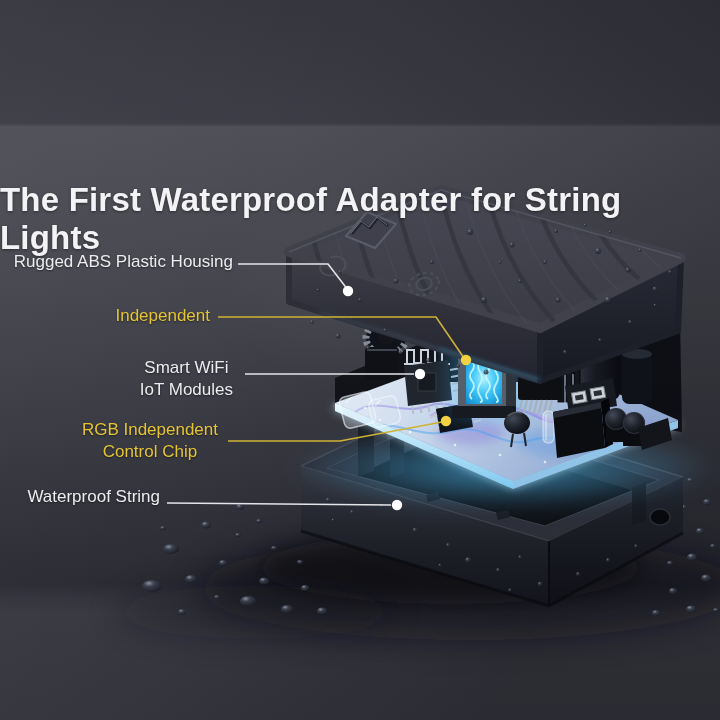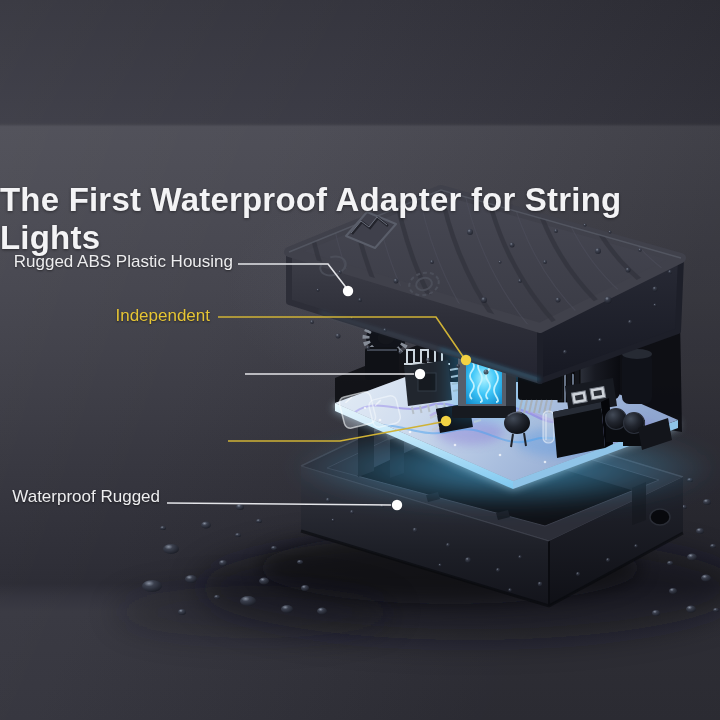--- a/index.html
+++ b/index.html
@@ -470,18 +470,24 @@
   </svg>
 
   <div class="title">The First Waterproof Adapter for String Lights</div>
 
   <div class="callout c-white" style="top:251px;right:487px">
     <div>Rugged ABS Plastic Housing</div>
   </div>
   <div class="callout c-yellow" style="top:305px;right:510px">
     <div>Independent</div>
   </div>
+  <div class="callout c-white" style="top:357px;right:487px">
+    <div>Smart WiFi</div>
+    <div>IoT Modules</div>
+  </div>
   <div class="callout c-yellow" style="top:419px;right:502px">
+    <div>RGB Independent</div>
+    <div>Control Chip</div>
   </div>
   <div class="callout c-white" style="top:486px;right:560px">
-    <div>Waterproof Rugged</div>
+    <div>Waterproof String</div>
   </div>
 </div>
 
 </body></html>

